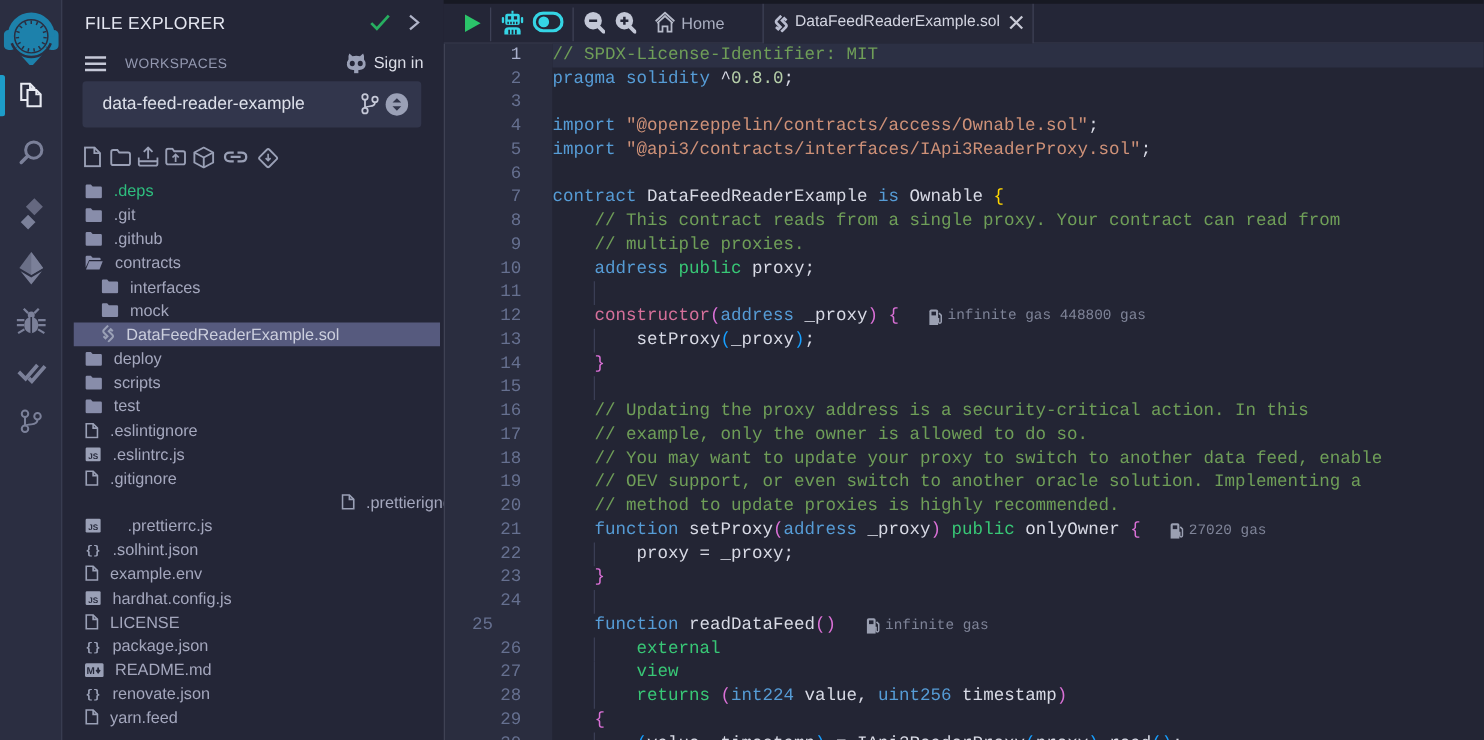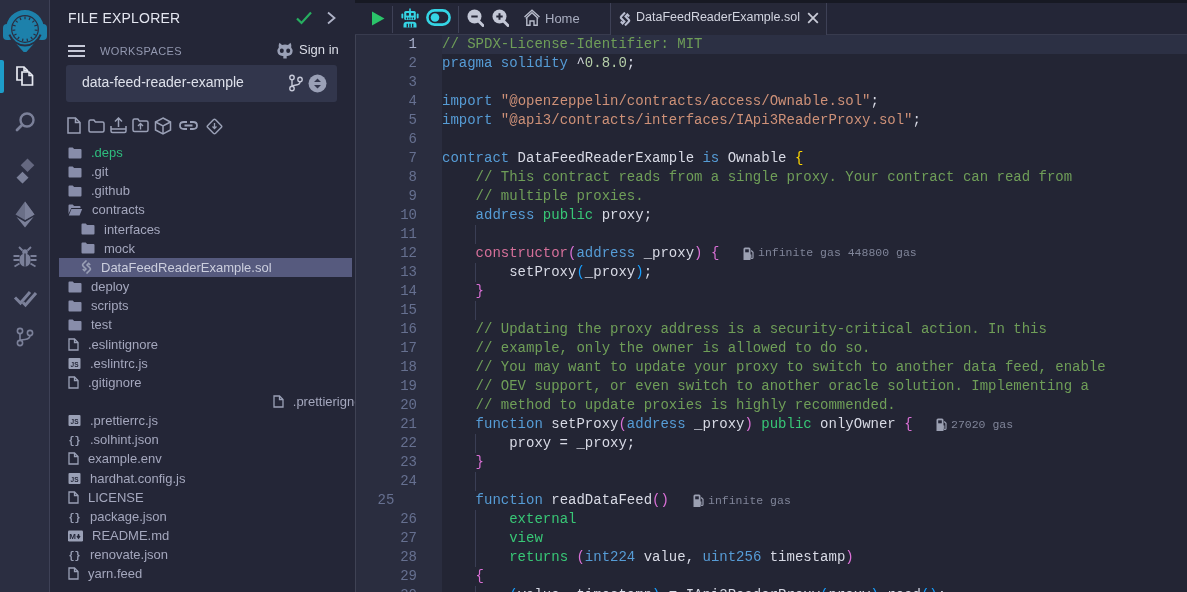--- a/index.html
+++ b/index.html
@@ -244,21 +244,21 @@
     </svg>
     <span class="lbl">.gitignore</span>
   </div>
 <div class="trow" style="top:391.9px;padding-left:18px;justify-content:flex-end;">
     <svg width="11" height="13" viewBox="0 0 11 13">
       <path d="M1 1 h5.5 L10 4.5 V12 H1 Z" fill="none" stroke="#9aa0b6" stroke-width="1.3"></path>
       <path d="M6.5 1 V4.5 H10" fill="none" stroke="#9aa0b6" stroke-width="1.3"></path>
     </svg>
     <span class="lbl">.prettierignore</span>
   </div>
-<div class="trow" style="top:411.1px;padding-left:18px;">
+<div class="trow" style="top:411.1px;padding-left:18px;gap:12px;">
     <svg width="13" height="13" viewBox="0 0 13 13">
       <rect x="0.5" y="1" width="12" height="11" rx="1" fill="#9aa0b6"></rect>
       <text x="6.5" y="10" font-family="Liberation Sans" font-size="6.5" font-weight="bold" fill="#25283a" text-anchor="middle">JS</text>
     </svg>
     <span class="lbl">.prettierrc.js</span>
   </div>
 <div class="trow" style="top:430.2px;padding-left:18px;">
     <svg width="13" height="13" viewBox="0 0 13 13">
       <text x="6.5" y="10.5" font-family="Liberation Mono" font-size="10" font-weight="bold" fill="#9aa0b6" text-anchor="middle">{}</text>
     </svg>

